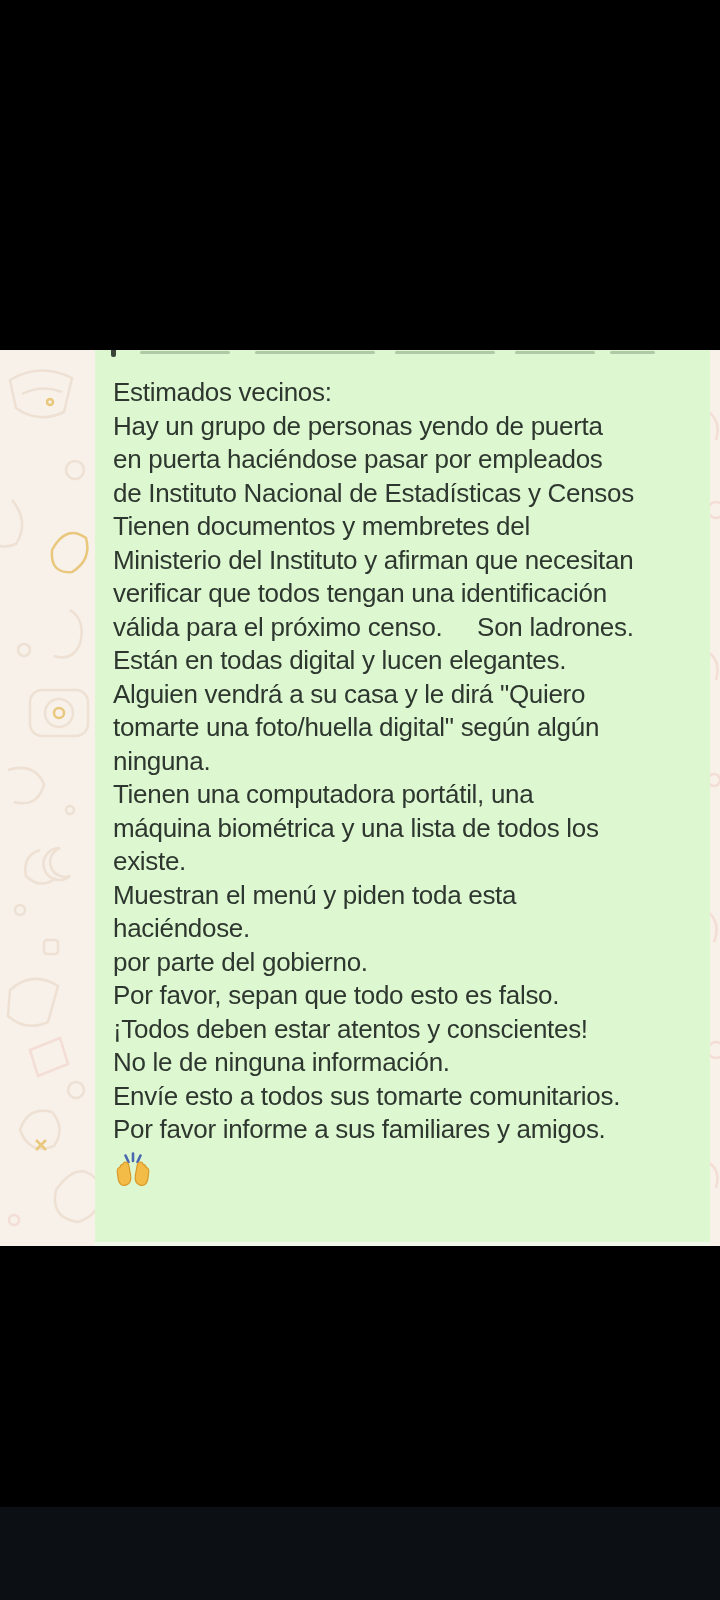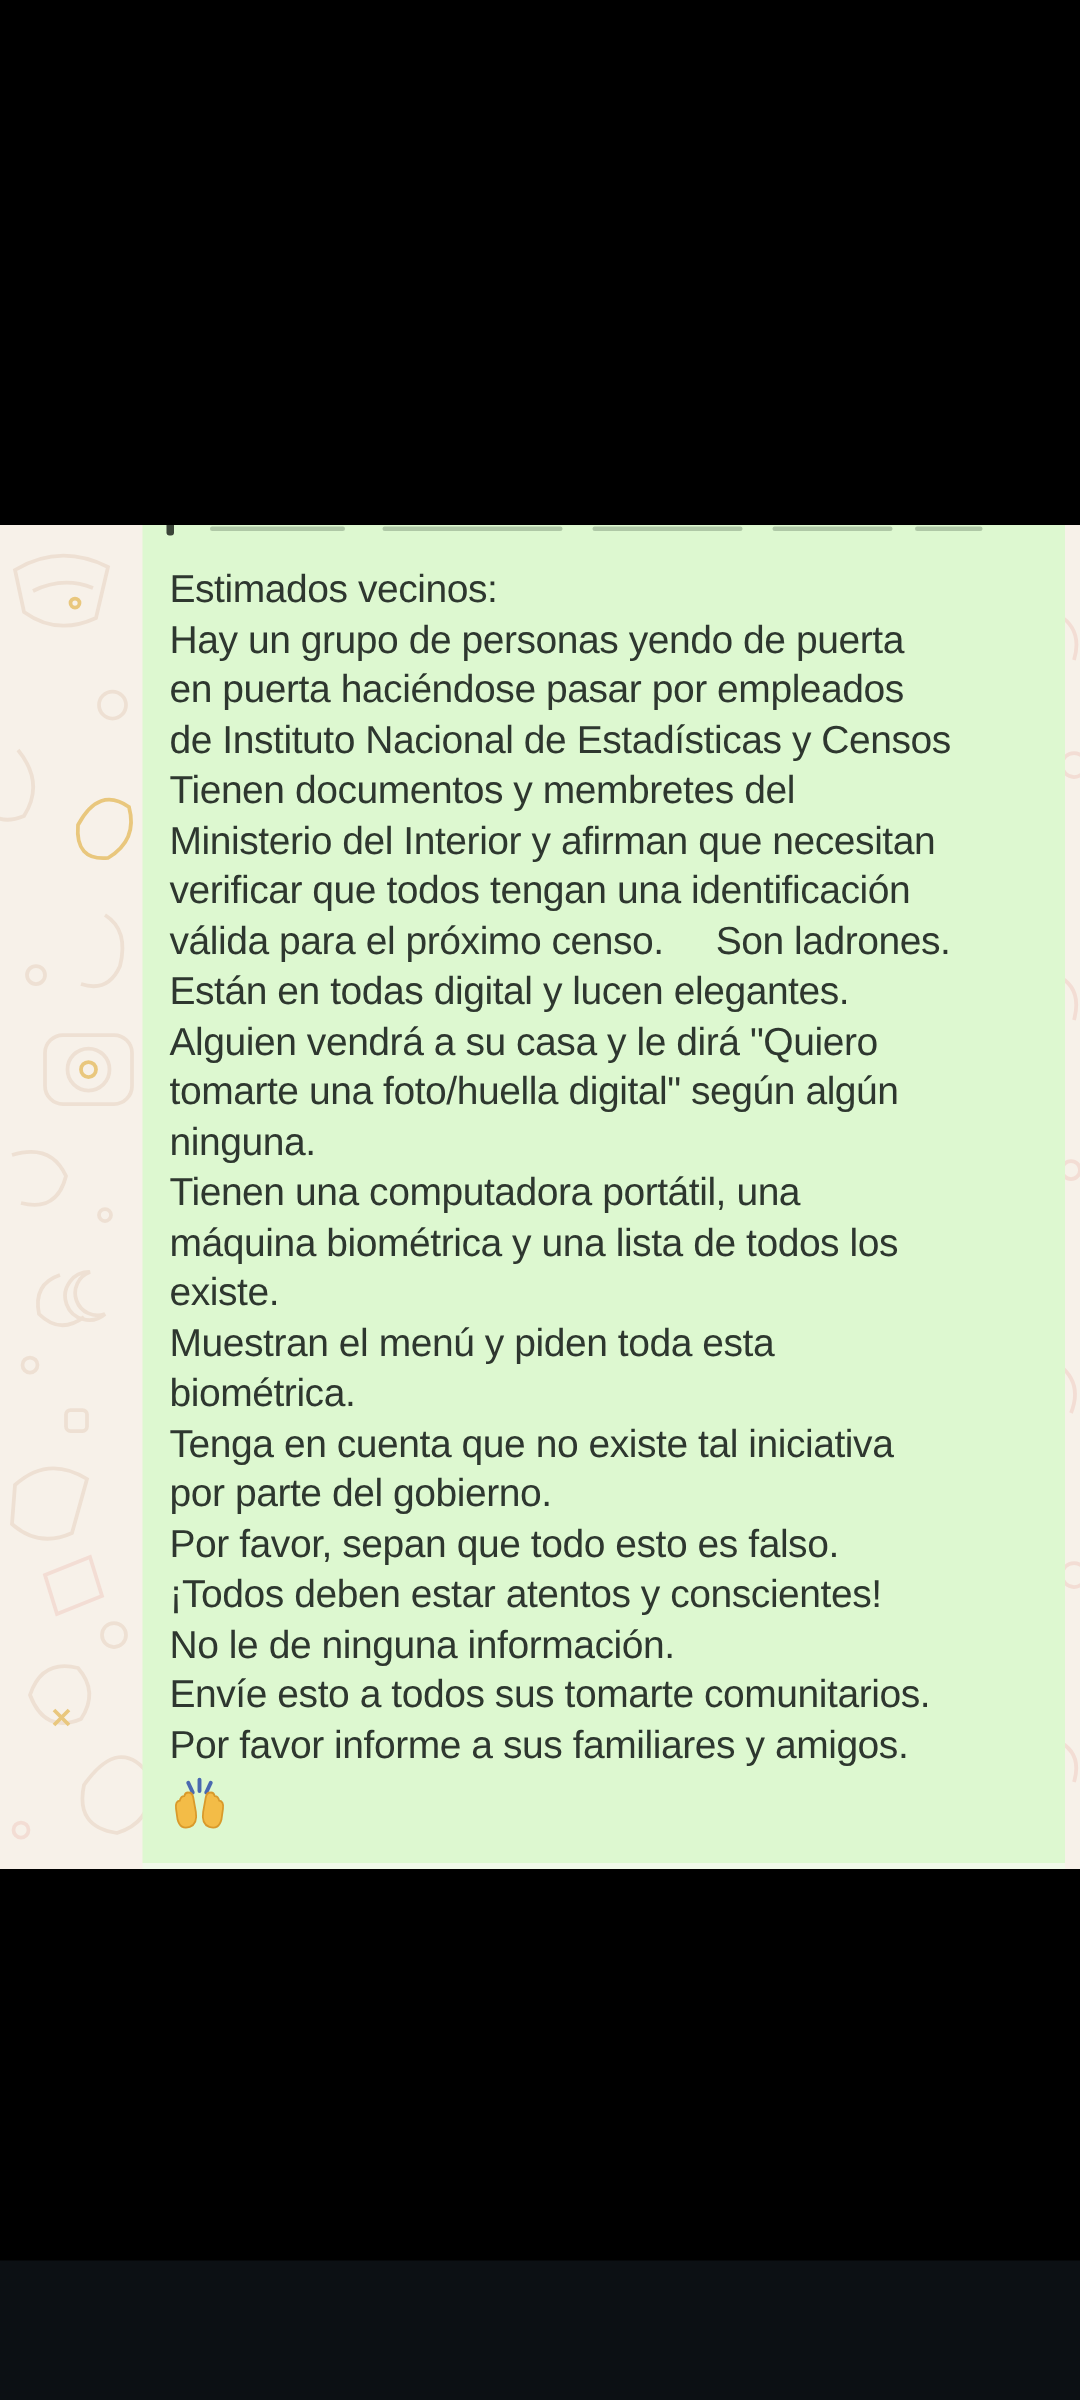--- a/index.html
+++ b/index.html
@@ -126,33 +126,32 @@
       <div class="smudge" style="left:420px;width:80px;"></div>
       <div class="smudge" style="left:515px;width:45px;"></div>
     </div>
 
     <div class="msg">
         <div class="line">Estimados vecinos:</div>
         <div class="line">Hay un grupo de personas yendo de puerta</div>
         <div class="line">en puerta haciéndose pasar por empleados</div>
         <div class="line">de Instituto Nacional de Estadísticas y Censos</div>
         <div class="line">Tienen documentos y membretes del</div>
-        <div class="line">Ministerio del Interior y afirman que necesitan</div>
+        <div class="line">Ministerio del Instituto y afirman que necesitan</div>
         <div class="line">verificar que todos tengan una identificación</div>
         <div class="line">válida para el próximo censo.     Son ladrones.</div>
         <div class="line">Están en todas digital y lucen elegantes.</div>
         <div class="line">Alguien vendrá a su casa y le dirá "Quiero</div>
         <div class="line">tomarte una foto/huella digital" según algún</div>
         <div class="line">ninguna.</div>
         <div class="line">Tienen una computadora portátil, una</div>
         <div class="line">máquina biométrica y una lista de todos los</div>
         <div class="line">existe.</div>
         <div class="line">Muestran el menú y piden toda esta</div>
-        <div class="line">biométrica.</div>
-        <div class="line">Tenga en cuenta que no existe tal iniciativa</div>
+        <div class="line">haciéndose.</div>
         <div class="line">por parte del gobierno.</div>
         <div class="line">Por favor, sepan que todo esto es falso.</div>
         <div class="line">¡Todos deben estar atentos y conscientes!</div>
         <div class="line">No le de ninguna información.</div>
         <div class="line">Envíe esto a todos sus tomarte comunitarios.</div>
         <div class="line">Por favor informe a sus familiares y amigos.</div>
       </div>
 
     <div class="emoji-row">
       <svg width="40" height="40" viewBox="0 0 40 40">

